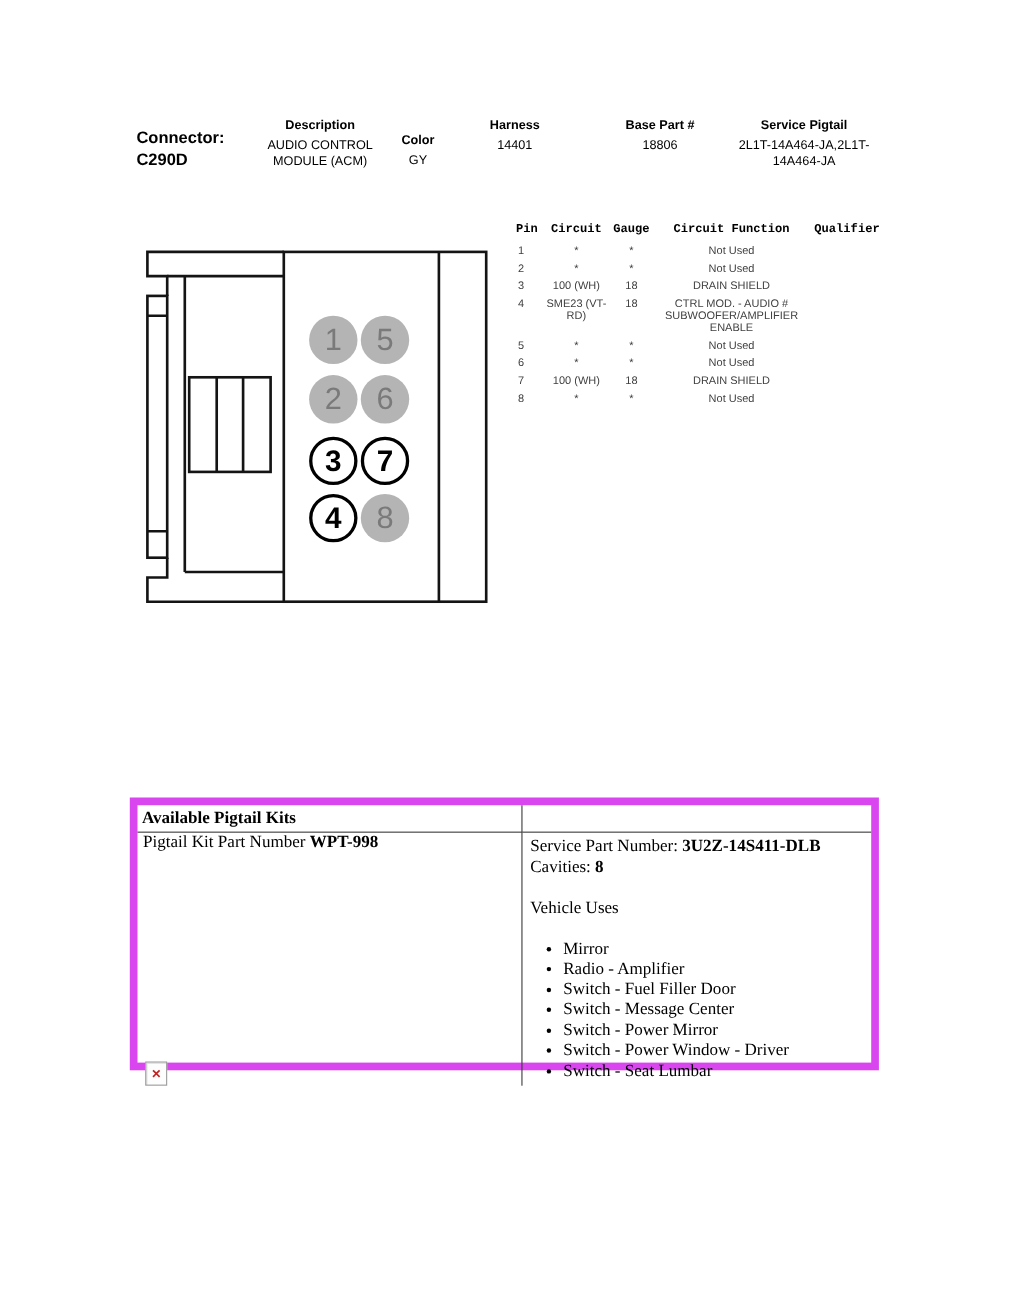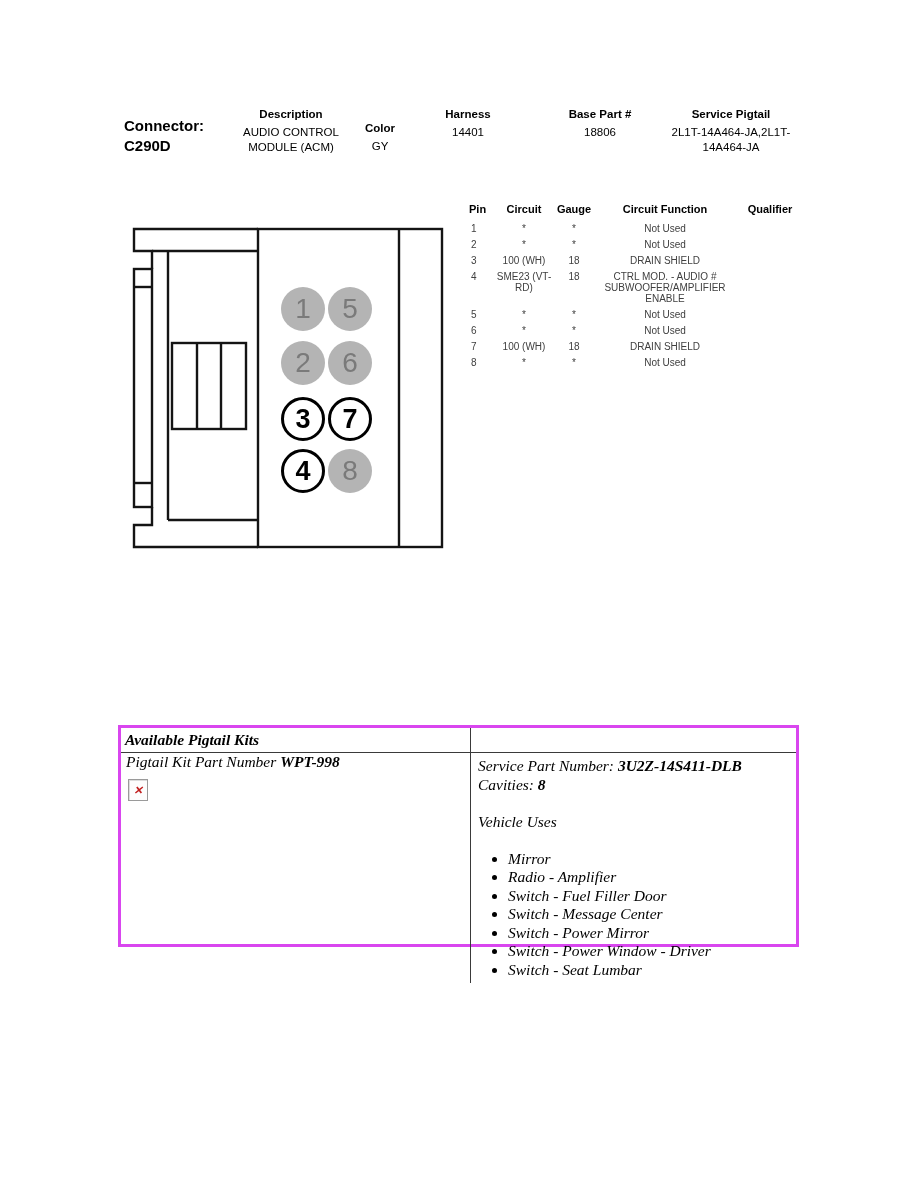--- a/index.html
+++ b/index.html
@@ -24,36 +24,36 @@
   .pin.gray{background:#b4b4b4;color:#7a7a7a;font-weight:500;}
   .pin.outline{background:#fff;border:3px solid #000;color:#000;font-weight:600;font-size:27px;}
   .pp1{left:153px;top:62px}.pp5{left:200px;top:62px}
   .pp2{left:153px;top:116px}.pp6{left:200px;top:116px}
   .pp3{left:153px;top:172px}.pp7{left:200px;top:172px}
   .pp4{left:153px;top:224px}.pp8{left:200px;top:224px}
   
   .pin-table{position:absolute;left:466px;top:203px;width:336px;}
   .prow{display:grid;grid-template-columns:26px 60px 36px 142px 64px;column-gap:2px;}
   .phead{margin-bottom:5px;}
-  .phead span{font-weight:bold;font-size:11px;text-align:center;color:#000;}
+  .phead span{font-weight:bold;font-size:11px;text-align:center;color:#000;font-family:Liberation Mono, monospace;}
   .phead .c-pin{text-align:left;padding-left:3px;}
   .pdata span{font-size:10px;color:#404040;padding:2.5px 0;line-height:11px;}
   .pdata .c-pin{padding-left:5px;}
   .pdata .c-cir,.pdata .c-gau{text-align:center;}
   .pdata .c-fun{text-align:center;}
   
-  .pigtail-table{position:absolute;left:118px;top:725px;width:681px;height:222px;
-    border:3px solid #d946ef;display:grid;grid-template-columns:350px 1fr;grid-template-rows:25px 1fr;
-    font-family:"Liberation Serif",serif;box-sizing:border-box;background:#fff;font-style:italic;}
+  .pigtail-table{position:absolute;left:118px;top:725px;width:681px;height:248px;
+    border:7px solid #d946ef;display:grid;grid-template-columns:350px 1fr;grid-template-rows:25px 1fr;
+    font-family:"Liberation Serif",serif;box-sizing:border-box;background:#fff;}
   .pigtail-table > div{box-sizing:border-box;}
   .th-left{border-right:1px solid #3a3a3a;border-bottom:1px solid #3a3a3a;font-weight:bold;
     font-size:15.5px;padding:3px 4px;}
   .th-right{border-bottom:1px solid #3a3a3a;}
-  .td-left{border-right:1px solid #3a3a3a;display:flex;flex-direction:column;justify-content:flex-start;
-    align-items:flex-start;padding:0 5px;font-size:15.5px;}
+  .td-left{border-right:1px solid #3a3a3a;display:flex;flex-direction:column;justify-content:space-between;
+    align-items:flex-start;padding:0 5px;font-size:15.5px;gap:44px;}
   .td-right{padding:4px 7px;font-size:15.5px;line-height:18.5px;}
   .img-broken{width:18px;height:20px;border:1px solid #9a9a9a;background:#fdfdfd;display:inline-flex;
     align-items:center;justify-content:center;margin-top:8px;margin-left:2px;
     box-shadow:inset 1px 1px 0 #dcdcdc;}
   .img-broken .x{color:#c22020;font-size:11px;font-weight:bold;font-family:"Liberation Sans",sans-serif;}
   .vu-title{margin-top:19px;}
   ul.vu{margin:18px 0 0 0;padding-left:30px;}
   ul.vu li{line-height:18.5px;}
   .detail b, .kit-line b{font-weight:bold;}
 </style>

